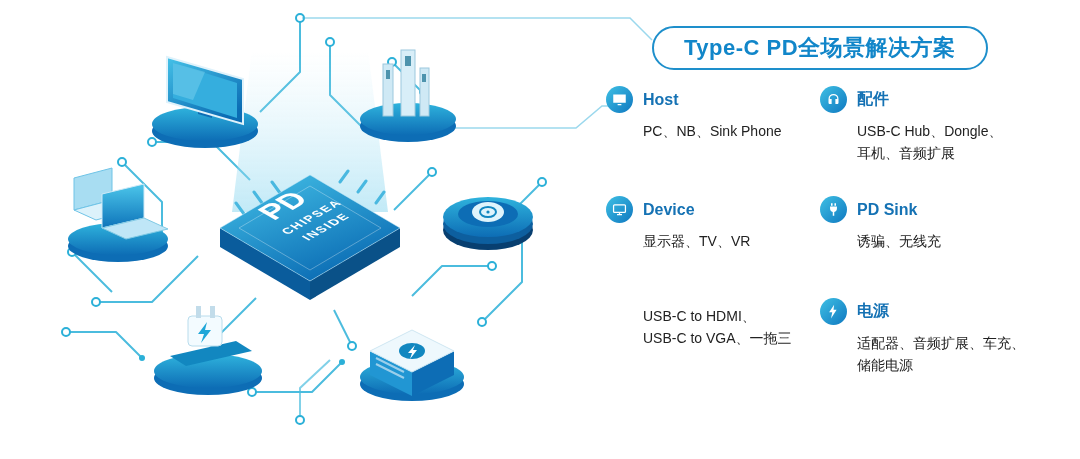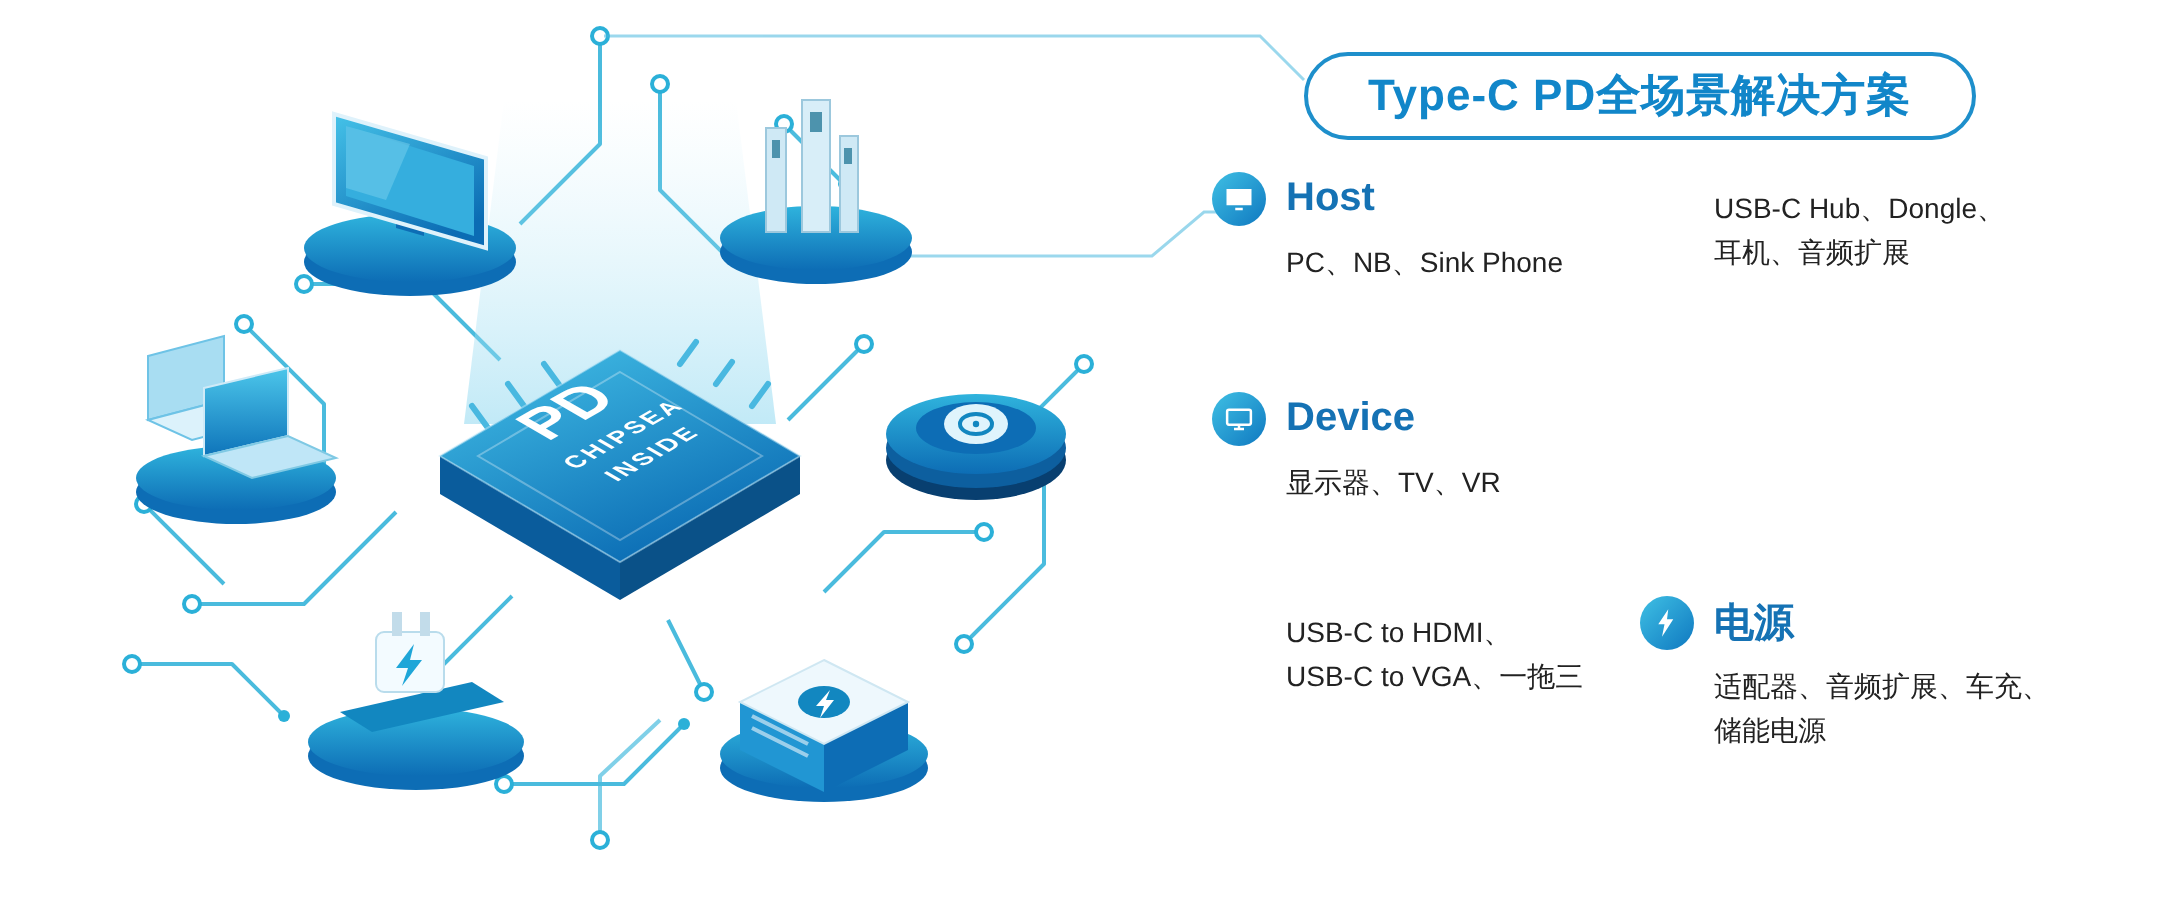--- a/index.html
+++ b/index.html
@@ -17,21 +17,21 @@
     letter-spacing:.5px;white-space:nowrap;background:#ffffff;text-align:right;
   }
   .cat{position:absolute;width:224px;}
   .cat-head{display:flex;align-items:center;gap:10px;}
   .icon-circle{
     width:27px;height:27px;border-radius:50%;flex:0 0 27px;
     background:linear-gradient(135deg,#3fc0e4,#0f78c0);
     display:flex;align-items:center;justify-content:center;
   }
   .icon-circle svg{display:block;}
-  .cat-label{font-size:20px;font-weight:bold;color:#1572b4;}
+  .cat-label{font-size:16px;font-weight:bold;color:#1572b4;}
   .cat-desc{
     margin-left:37px;margin-top:8px;
     font-size:14px;color:#222222;line-height:1.55;white-space:pre-line;
   }
 </style>
 </head>
 <body>
 
 <div class="canvas">
 
@@ -202,37 +202,56 @@
         <svg width="15" height="15" viewBox="0 0 24 24">
             <path fill="#ffffff" d="M2 4h20v13H2zM9 19h6v2H9z"></path>
           </svg>
       </span>
       <span class="cat-label">Host</span>
     </div>
     <div class="cat-desc">PC、NB、Sink Phone</div>
   </div>
 
   <div class="cat" style="left:820px;top:86px">
+    <div class="cat-head">
+      <span class="icon-circle">
+        <svg width="15" height="15" viewBox="0 0 24 24">
+            <path fill="#ffffff" d="M12 3a8 8 0 0 0-8 8v6c0 1.1.9 2 2 2h3v-8H6a6 6 0 0 1 12 0h-3v8h3c1.1 0 2-.9 2-2v-6a8 8 0 0 0-8-8z"></path>
+          </svg>
+      </span>
+      <span class="cat-label">配件</span>
+    </div>
     <div class="cat-desc">USB-C Hub、Dongle、
 耳机、音频扩展</div>
   </div>
 
   <div class="cat" style="left:606px;top:196px">
     <div class="cat-head">
       <span class="icon-circle">
         <svg width="15" height="15" viewBox="0 0 24 24">
           <rect x="2.5" y="4.5" width="19" height="12" rx="1.5" fill="none" stroke="#ffffff" stroke-width="2"></rect>
           <path d="M8 20h8M12 16.5V20" stroke="#ffffff" stroke-width="2"></path>
         </svg>
       </span>
       <span class="cat-label">Device</span>
     </div>
     <div class="cat-desc">显示器、TV、VR</div>
   </div>
 
+  <div class="cat" style="left:820px;top:196px">
+    <div class="cat-head">
+      <span class="icon-circle">
+        <svg width="15" height="15" viewBox="0 0 24 24">
+            <path fill="#ffffff" d="M8 2h2.5v4H8zM13.5 2H16v4h-2.5zM6.5 7h11v3.5a5.5 5.5 0 0 1-4.3 5.37V22h-2.4v-6.13A5.5 5.5 0 0 1 6.5 10.5z"></path>
+          </svg>
+      </span>
+      <span class="cat-label">PD Sink</span>
+    </div>
+    <div class="cat-desc">诱骗、无线充</div>
+  </div>
 
   <div class="cat" style="left:606px;top:298px">
     <div class="cat-desc">USB-C to HDMI、
 USB-C to VGA、一拖三</div>
   </div>
 
   <div class="cat" style="left:820px;top:298px">
     <div class="cat-head">
       <span class="icon-circle">
         <svg width="15" height="15" viewBox="0 0 24 24">

